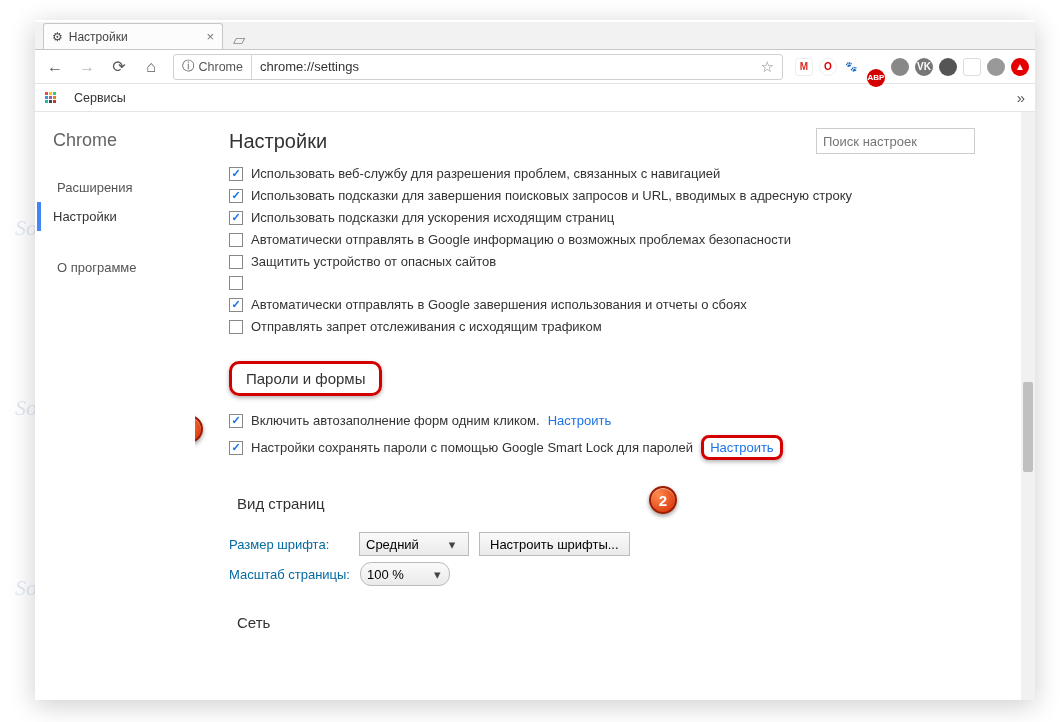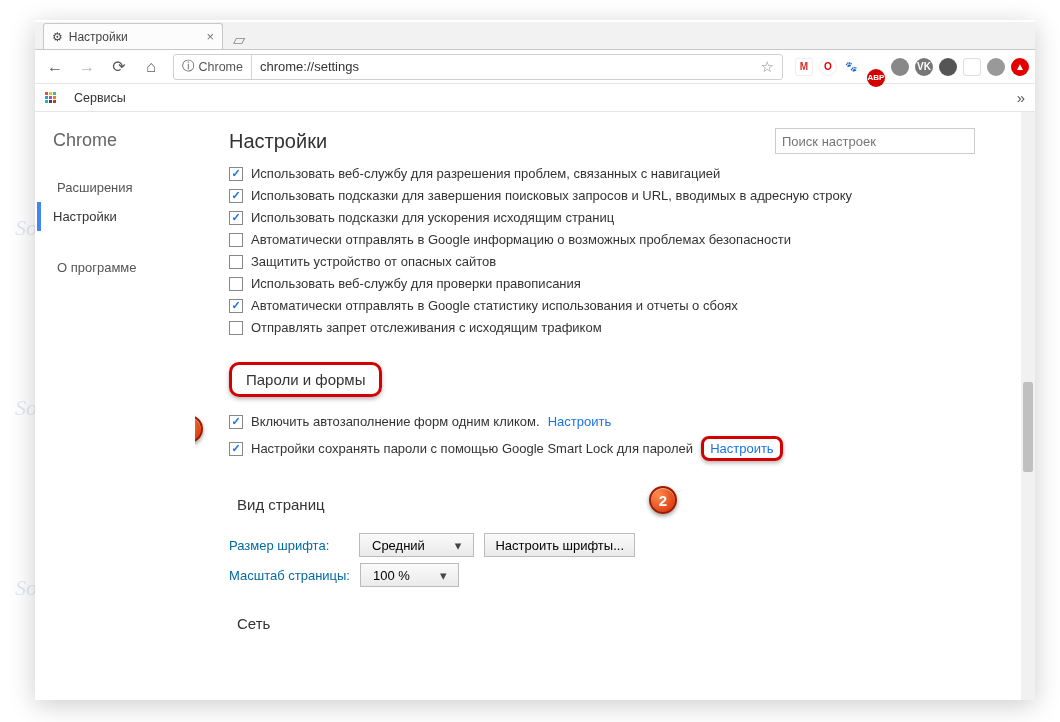--- a/index.html
+++ b/index.html
@@ -35,31 +35,31 @@
   .content { flex: 1; display: flex; overflow: hidden; }
   .sidebar { width: 160px; padding: 18px 0 0 18px; }
   .brand { font-size: 18px; color: #656565; margin-bottom: 22px; }
   .side-item { font-size: 13px; color: #555; padding: 7px 0 7px 4px; cursor: pointer; }
   .side-item.active { border-left: 4px solid #4285f4; padding-left: 12px; margin-left: -16px; color: #333;}
   .side-gap { height: 22px; }
   .main { flex: 1; padding: 16px 20px 0 34px; position: relative; overflow: hidden; }
   .main-header { display: flex; align-items: center; margin-bottom: 12px; }
   .page-title { font-size: 20px; color: #333; }
   .search-box { margin-left: auto; margin-right: 40px; }
-  .search-box input { width: 200px; height: 26px; border: 1px solid #ccc; padding: 0 6px; font-size: 13px; }
+  .search-box input { width: 159px; height: 26px; border: 1px solid #ccc; padding: 0 6px; font-size: 13px; }
   .setting-row { display: flex; align-items: center; font-size: 13px; color: #333; margin: 7px 0; gap: 8px; }
   .cb { width: 14px; height: 14px; border: 1px solid #888; background: #fff; display: inline-flex; align-items: center; justify-content: center; font-size: 11px; color: #1a73e8; cursor: pointer; }
   .cb.checked::after { content: "✓"; color: #1a73e8; font-weight: bold; }
   .link { color: #1a73e8; cursor: pointer; }
   .section-hd { font-size: 15px; color: #333; margin: 20px 0 10px 0; display: inline-block; padding: 4px 8px; }
   .section-hd.boxed { border: 3px solid #d40000; border-radius: 10px; padding: 6px 14px; box-shadow: 0 2px 4px rgba(0,0,0,0.3); }
   .link-boxed { border: 3px solid #d40000; border-radius: 8px; padding: 2px 6px; box-shadow: 0 2px 4px rgba(0,0,0,0.3); }
   .subrow { display: flex; align-items: center; gap: 10px; font-size: 13px; margin: 6px 0; }
   .subrow label { min-width: 120px; color: #0369a1; }
-  .select { height: 24px; border: 1px solid #bbb; background: linear-gradient(#fafafa,#eaeaea); display: inline-flex; align-items: center; padding: 0 12px; font-size: 13px; gap: 30px; cursor: pointer; }
+  .select { height: 24px; border: 1px solid #bbb; background: linear-gradient(#fafafa,#eaeaea); display: inline-flex; align-items: center; padding: 0 6px; font-size: 13px; gap: 30px; cursor: pointer; }
   .select::after { content: "▾"; color: #444; }
   .btn { height: 24px; border: 1px solid #bbb; background: linear-gradient(#fafafa,#eaeaea); padding: 0 10px; font-size: 13px; cursor: pointer; display:inline-flex; align-items:center;}
   .num-badge { position: absolute; width: 28px; height: 28px; border-radius: 50%; background: radial-gradient(circle at 30% 30%, #ff8a50, #d42a00); border: 2px solid #9b1c00; color: #fff; font-weight: bold; font-size: 15px; display: flex; align-items: center; justify-content: center; box-shadow: 0 2px 4px rgba(0,0,0,0.4), inset 0 1px 1px rgba(255,255,255,0.5); }
   .badge1 { top: 303px; left: -20px; }
   .badge2 { top: 374px; left: 454px; }
   .scrollbar { position: absolute; right: 0; top: 0; bottom: 0; width: 14px; background: #f1f1f1; }
   .thumb { position: absolute; left: 2px; width: 10px; background: #c0c0c0; border-radius: 2px; }
   .watermark { position: absolute; color: rgba(90,120,180,0.18); font-style: italic; font-size: 22px; font-family: "Segoe Script", cursive; pointer-events: none; user-select: none; }
 </style>
 </head>
@@ -167,25 +167,24 @@
       <div class="setting-row">
           <span class="cb"></span>
           <span>Автоматически отправлять в Google информацию о возможных проблемах безопасности</span>
         </div>
       <div class="setting-row">
           <span class="cb"></span>
           <span>Защитить устройство от опасных сайтов</span>
         </div>
       <div class="setting-row">
           <span class="cb"></span>
-          <span>Использовать веб-службу для проверки правописания</span>
-        </div>
-      <div class="setting-row">
-          <span class="cb checked"></span>
-          <span>Автоматически отправлять в Google статистику использования и отчеты о сбоях</span>
+        </div>
+      <div class="setting-row">
+          <span class="cb checked"></span>
+          <span>Автоматически отправлять в Google завершения использования и отчеты о сбоях</span>
         </div>
       <div class="setting-row">
           <span class="cb"></span>
           <span>Отправлять запрет отслеживания с исходящим трафиком</span>
         </div>
 
       
       <div><span class="section-hd boxed">Пароли и формы</span></div>
       <div class="setting-row">
         <span class="cb checked"></span>
@@ -202,21 +201,21 @@
       <div class="section-hd" style="margin-top:24px;">Вид страниц</div>
       <div class="subrow">
         <label>Размер шрифта:</label>
         <span class="select" style="min-width:110px;">
             <span>Средний</span>
           </span>
         <span class="btn">Настроить шрифты...</span>
       </div>
       <div class="subrow">
         <label>Масштаб страницы:</label>
-        <span class="select" style="min-width:90px;">
+        <span class="select" style="min-width:90px;border-radius:11px;">
             <span>100 %</span>
           </span>
       </div>
 
       
       <div class="section-hd" style="margin-top:18px;">Сеть</div>
 
       
       <div class="num-badge badge1">1</div>
       <div class="num-badge badge2">2</div>

